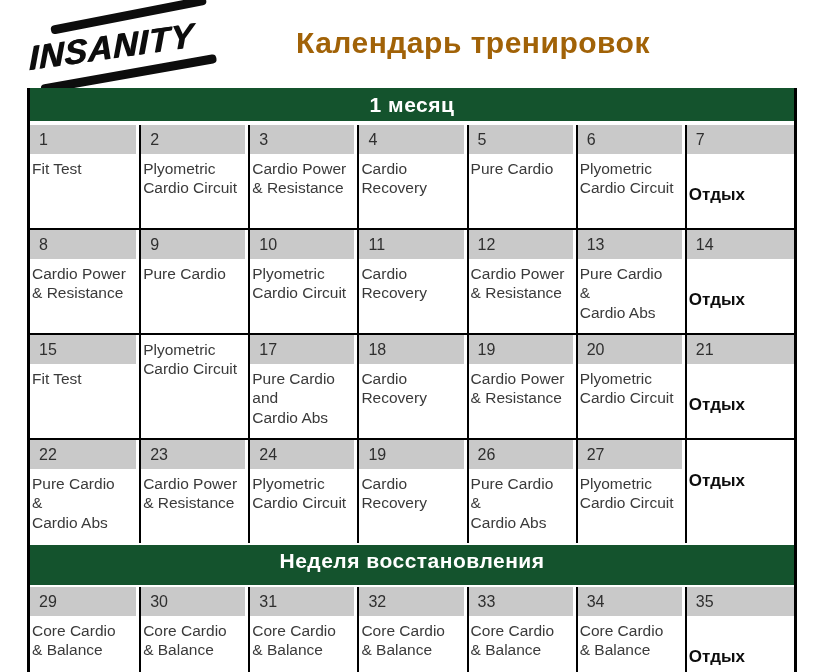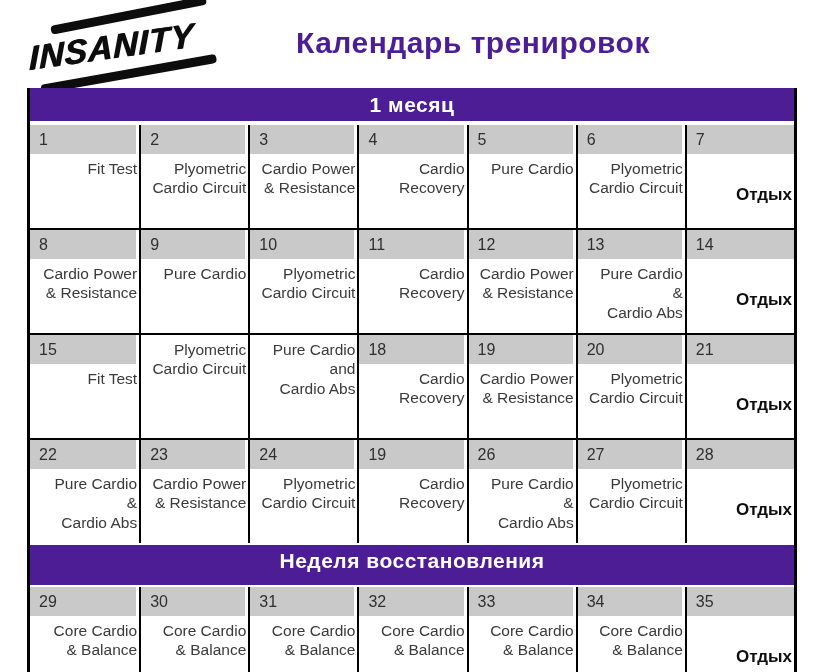--- a/index.html
+++ b/index.html
@@ -58,38 +58,38 @@
     transform: rotate(-2deg);
   }
 
   
   .page-title {
     position: absolute;
     left: 296px;
     top: 26px;
     font-size: 30px;
     font-weight: bold;
-    color: #4c1d95;
+    color: #a16207;
     letter-spacing: 0.5px;
     white-space: nowrap;
   }
 
   
   .calendar {
     position: absolute;
     left: 27px;
     top: 88px;
     width: 770px;
     height: 584px;
     border-left: 3px solid #000000;
     border-right: 3px solid #000000;
     background: #ffffff;
   }
   .banner {
-    background: #4c1d95;
+    background: #14532d;
     color: #ffffff;
     text-align: center;
     font-weight: bold;
     font-size: 21px;
     height: 33px;
     line-height: 33px;
     letter-spacing: 0.5px;
   }
   .banner.month { margin-bottom: 4px; }
   .banner.recovery { margin-top: 2px; margin-bottom: 2px; height: 40px; line-height: 31px; }
@@ -114,21 +114,21 @@
     line-height: 29px;
     background: #c9c9c9;
     color: #2f2f2f;
     font-size: 16px;
     padding-left: 9px;
   }
   .day:not(:last-child) .day-num { margin-right: 3px; }
 
   .day-label {
     padding: 5px 2px 0 2px;
-    text-align: right;
+    text-align: left;
     font-size: 15.5px;
     line-height: 1.25;
     color: #3a3a3a;
     white-space: pre-line;
   }
   .day.rest .day-label {
     padding-top: 10px;
     font-size: 17px;
     font-weight: bold;
     color: #0d0d0d;
@@ -227,20 +227,21 @@
     <div class="week">
       <div class="day">
         <div class="day-num">15</div>
         <div class="day-label">Fit Test</div>
       </div>
       <div class="day">
         <div class="day-label">Plyometric
 Cardio Circuit</div>
       </div>
       <div class="day">
+        <div class="day-num">17</div>
         <div class="day-label">Pure Cardio
 and
 Cardio Abs</div>
       </div>
       <div class="day">
         <div class="day-num">18</div>
         <div class="day-label">Cardio
 Recovery</div>
       </div>
       <div class="day">
@@ -286,21 +287,20 @@
         <div class="day-label">Pure Cardio
 &amp;
 Cardio Abs</div>
       </div>
       <div class="day">
         <div class="day-num">27</div>
         <div class="day-label">Plyometric
 Cardio Circuit</div>
       </div>
       <div class="day rest">
-        <div class="day-num">28</div>
         <div class="day-label">Отдых</div>
       </div>
     </div>
 
     <div class="banner recovery">Неделя восстановления</div>
 
     <div class="week week-last">
       <div class="day">
         <div class="day-num">29</div>
         <div class="day-label">Core Cardio

